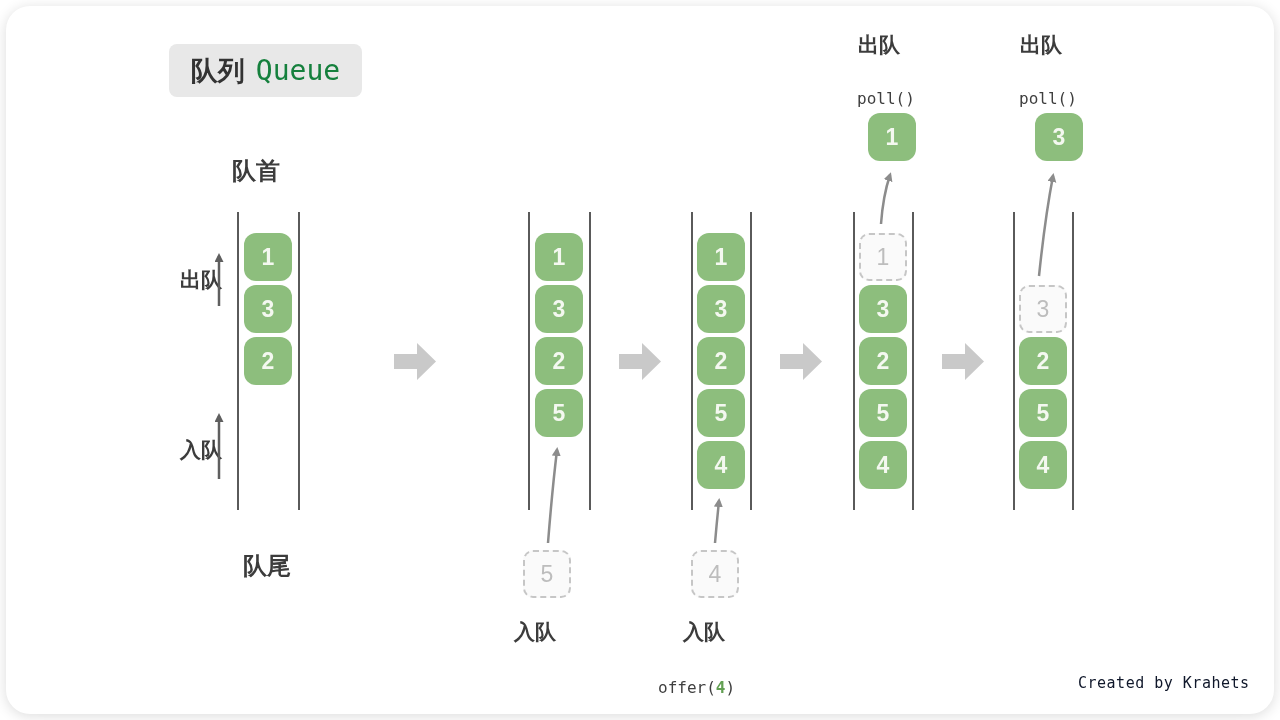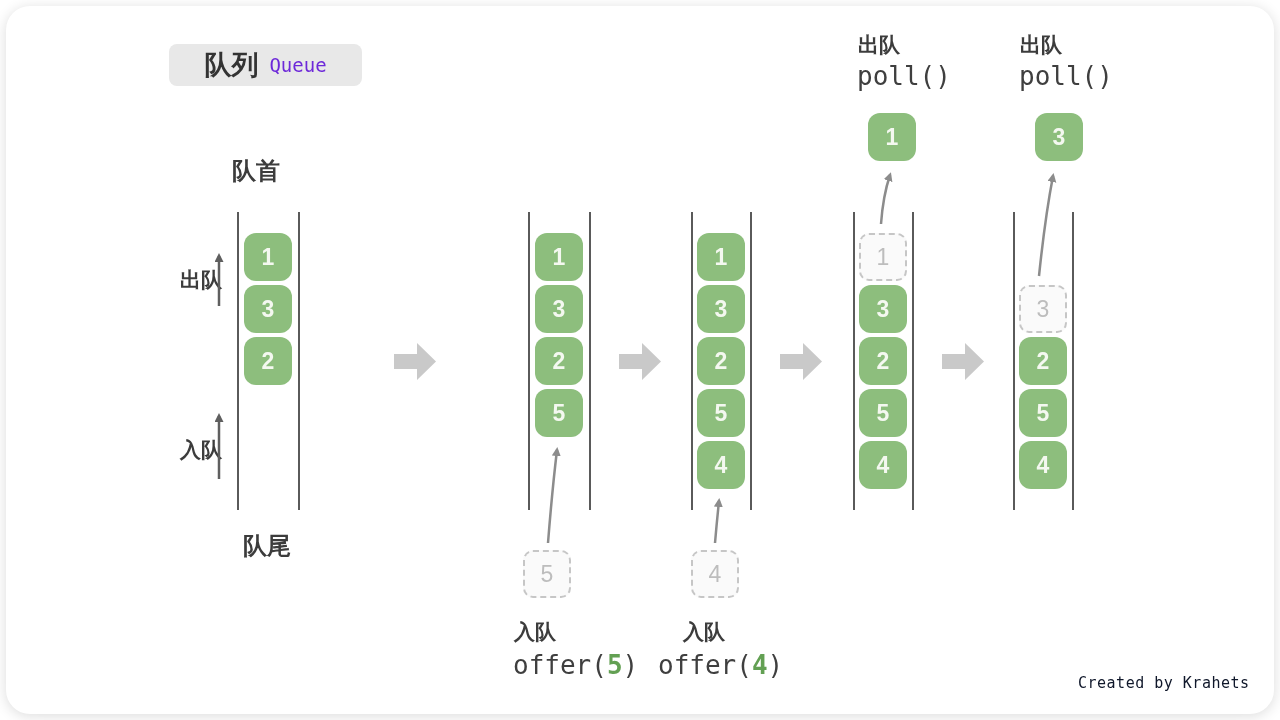--- a/index.html
+++ b/index.html
@@ -1,51 +1,51 @@
 <!DOCTYPE html>
 <html><head>
 <meta charset="utf-8">
 <style>
   html,body{margin:0;padding:0;background:#ffffff;}
   .stage{position:relative;width:1280px;height:720px;overflow:hidden;
          font-family:"Liberation Sans","DejaVu Sans",sans-serif;background:#ffffff;}
   .card{position:absolute;left:6px;top:6px;right:6px;bottom:6px;background:#ffffff;
         border-radius:24px;box-shadow:0 2px 14px rgba(0,0,0,0.14);}
-  .title-badge{position:absolute;left:169px;top:44px;width:193px;height:42px;background:#E8E8E8;
+  .title-badge{position:absolute;left:169px;top:44px;width:193px;height:53px;background:#E8E8E8;
         border-radius:8px;display:flex;align-items:center;justify-content:center;gap:11px;}
   .title-zh{font-size:27px;font-weight:bold;color:#333333;}
-  .title-en{font-family:"DejaVu Sans Mono","Liberation Mono",monospace;font-size:19px;color:#6d28d9;}
+  .title-en{font-family:"DejaVu Sans Mono","Liberation Mono",monospace;font-size:28px;color:#15803d;}
   .cjk-label{position:absolute;font-size:24px;font-weight:bold;color:#3C3C3C;white-space:nowrap;}
   .side-label{position:absolute;font-size:21px;font-weight:bold;color:#3C3C3C;white-space:nowrap;}
   .wall{position:absolute;top:212px;width:2px;height:298px;background:#5A5A5A;}
   .cell{position:absolute;width:48px;height:48px;border-radius:12px;display:flex;align-items:center;
         justify-content:center;font-size:23px;font-weight:bold;box-sizing:border-box;}
   .cell.green{background:#8DBE7D;color:#F4F8F0;}
   .cell.ghost{background:#FAFAFA;border:2px dashed #C6C6C6;color:#BDBDBD;border-radius:10px;font-weight:400;}
   .op-label{position:absolute;font-size:21px;font-weight:bold;color:#3C3C3C;white-space:nowrap;}
   .op-code{position:absolute;font-family:"DejaVu Sans Mono","Liberation Mono",monospace;
-           font-size:26px;color:#3F3F3F;white-space:nowrap;}
+           font-size:16px;color:#3F3F3F;white-space:nowrap;margin-top:28px;}
   .arg-green{color:#63A053;font-weight:bold;}
   .watermark{position:absolute;left:1078px;top:674px;font-family:"DejaVu Sans Mono","Liberation Mono",monospace;
            font-size:15px;color:#0f172a;letter-spacing:0.5px;white-space:nowrap;}
   svg.overlay{position:absolute;left:0;top:0;pointer-events:none;}
 </style>
 </head>
 <body>
 
 <div class="stage">
   <div class="card"></div>
 
   <div class="title-badge">
     <span class="title-zh">队列</span>
     <span class="title-en">Queue</span>
   </div>
 
   <div class="cjk-label" style="left:232px;top:155px;">队首</div>
-  <div class="cjk-label" style="left:243px;top:530px;text-align:center;">队尾</div>
+  <div class="cjk-label" style="left:243px;top:550px;text-align:center;">队尾</div>
 
   <div class="side-label" style="left:180px;top:266px;">出队</div>
   <div class="side-label" style="left:180px;top:436px;">入队</div>
 
   <div class="wall" style="left:237px;"></div>
   <div class="wall" style="left:298px;"></div>
   <div class="wall" style="left:528px;"></div>
   <div class="wall" style="left:589px;"></div>
   <div class="wall" style="left:691px;"></div>
   <div class="wall" style="left:750px;"></div>
@@ -85,21 +85,20 @@
 
   <div class="cell ghost" style="left:523px;top:550px;">5</div>
   <div class="cell ghost" style="left:691px;top:550px;">4</div>
 
   <div class="op-label" style="left:858px;top:31px;">出队</div>
   <div class="op-code" style="left:857px;top:61px;">poll()</div>
   <div class="op-label" style="left:1020px;top:31px;">出队</div>
   <div class="op-code" style="left:1019px;top:61px;">poll()</div>
 
   <div class="op-label" style="left:514px;top:618px;">入队</div>
-  <div class="op-code" style="left:513px;top:650px;"><span>offer(</span><span class="arg-green">5</span><span>)</span></div>
   <div class="op-label" style="left:683px;top:618px;">入队</div>
   <div class="op-code" style="left:658px;top:650px;"><span>offer(</span><span class="arg-green">4</span><span>)</span></div>
 
   <svg class="overlay" width="1280" height="720" viewBox="0 0 1280 720">
     <defs>
       <marker id="ahDark" markerWidth="10" markerHeight="10" refX="6" refY="4.5" orient="auto" markerUnits="userSpaceOnUse">
         <path d="M0,0 L9,4.5 L0,9 Z" fill="#5F5F5F"></path>
       </marker>
       <marker id="ahGray" markerWidth="10" markerHeight="10" refX="6" refY="4.5" orient="auto" markerUnits="userSpaceOnUse">
         <path d="M0,0 L9,4.5 L0,9 Z" fill="#8C8C8C"></path>

